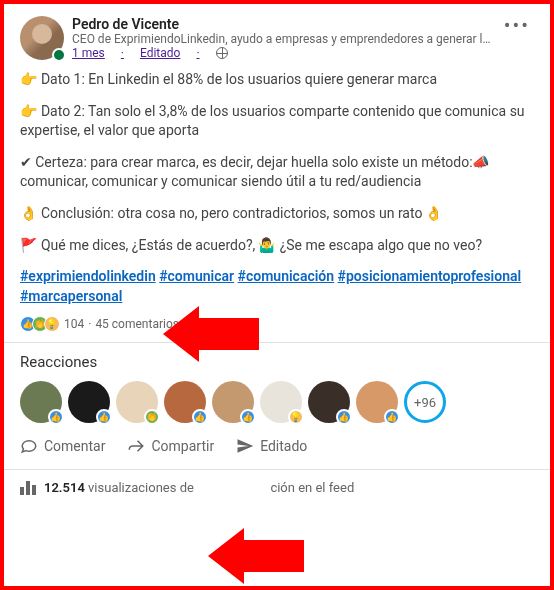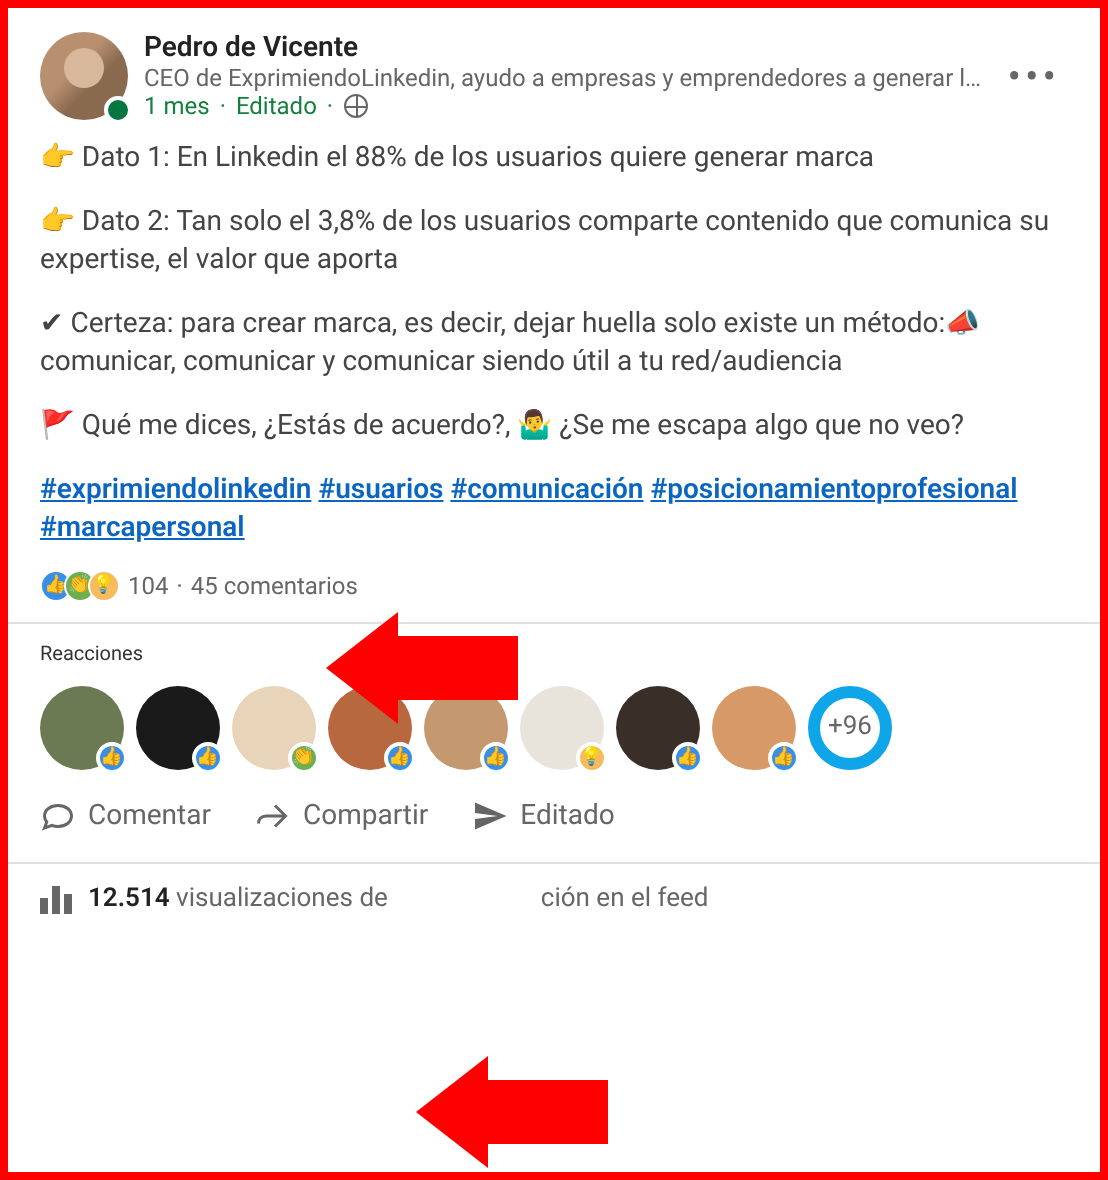--- a/index.html
+++ b/index.html
@@ -12,62 +12,62 @@
     overflow: hidden;
   }
   .frame {
     border: 4px solid #ff0000;
     width: 554px;
     height: 590px;
     padding: 12px 16px;
     position: relative;
     background: #fff;
   }
-  .header { display: flex; align-items: center; gap: 8px; }
+  .header { display: flex; align-items: flex-start; gap: 8px; }
   .avatar {
     width: 44px; height: 44px; border-radius: 50%;
     background: linear-gradient(135deg,#b89070 40%,#8a6a4f 60%);
     position: relative; flex-shrink: 0;
   }
   .avatar::after{
     content:""; position:absolute; left:12px; top:8px; width:20px; height:20px;
     border-radius:50%; background:#d7b89a;
   }
   .presence {
     position:absolute; right:-2px; bottom:-2px; width:14px; height:14px;
     border-radius:50%; background:#057642; border:2px solid #fff;
   }
   .head-text { flex:1; min-width:0; }
   .name { font-weight:600; font-size:14px; color:#222; }
   .subtitle { font-size:12px; color:#666; white-space:nowrap; overflow:hidden; text-overflow:ellipsis; }
-  .meta { font-size:12px; color:#15803d; display:flex; align-items:center; gap:5px; }
+  .meta { font-size:12px; color:#4c1d95; display:flex; align-items:center; gap:16px;text-decoration:underline; }
   .globe { width:12px; height:12px; border:1px solid #666; border-radius:50%; position:relative; display:inline-block;}
   .globe::before{content:"";position:absolute;left:5px;top:0;width:1px;height:10px;background:#666;}
   .globe::after{content:"";position:absolute;left:0;top:5px;width:10px;height:1px;background:#666;}
   .more { color:#666; font-size:20px; letter-spacing:2px; line-height:10px; padding:4px; cursor:pointer;}
   .body { margin-top:10px; font-size:14px; color:#444; line-height:1.4; }
   .body p { margin-bottom:12px; }
   .hashtags { color:#0a66c2; font-weight:600; font-size:14px; margin-bottom:10px; line-height:1.4;}
   .hashtags span { cursor:pointer;text-decoration:underline; }
   .reaction-row { display:flex; align-items:center; gap:4px; font-size:12px; color:#666; margin-bottom:10px; position:relative;}
   .ricons { display:flex; }
   .ric { width:16px;height:16px;border-radius:50%;border:1px solid #fff; margin-left:-4px; display:flex;align-items:center;justify-content:center;font-size:9px;color:#fff;}
   .ric:first-child{margin-left:0;}
   .ric.like{background:#378fe9;}
   .ric.cel{background:#6dae4f;}
   .ric.ins{background:#f5bb5c;}
   hr.sep { border:none; border-top:1px solid #e0e0e0; margin:0 -16px 10px -16px;}
-  .reacc-title { font-size:10px; color:#333; margin-bottom:10px;}
+  .reacc-title { font-size:15px; color:#333; margin-bottom:10px;}
   .avatars { display:flex; gap:6px; align-items:center; margin-bottom:14px;}
   .av { width:42px;height:42px;border-radius:50%;position:relative;}
   .av .badge{position:absolute;right:-2px;bottom:-2px;width:16px;height:16px;border-radius:50%;border:2px solid #fff;display:flex;align-items:center;justify-content:center;font-size:9px;color:#fff;}
   .badge.like{background:#378fe9;}
   .badge.cel{background:#6dae4f;}
   .badge.ins{background:#f5bb5c;}
-  .more-av{width:42px;height:42px;border-radius:50%;border:6px solid #0ea5e9;display:flex;align-items:center;justify-content:center;font-size:13px;color:#666;cursor:pointer;}
+  .more-av{width:42px;height:42px;border-radius:50%;border:3px solid #0ea5e9;display:flex;align-items:center;justify-content:center;font-size:13px;color:#666;cursor:pointer;}
   .actions{display:flex;gap:22px;color:#666;font-size:14px;margin-bottom:14px;}
   .act{display:flex;align-items:center;gap:6px;cursor:pointer;}
   .views{display:flex;align-items:flex-end;gap:8px;font-size:13px;color:#666;position:relative;}
   .views strong{color:#222;font-weight:600;}
   .bars{display:flex;align-items:flex-end;gap:2px;height:14px;}
   .bars span{width:4px;background:#666;display:inline-block;}
   .arrow{position:absolute;z-index:5;}
   .arrow .shaft{background:#ff0000;height:32px;width:60px;}
   .arrow .head{width:0;height:0;border-top:28px solid transparent;border-bottom:28px solid transparent;border-right:36px solid #ff0000;position:absolute;left:-36px;top:-12px;}
   .a1{left:195px;top:314px;}
@@ -91,26 +91,27 @@
         <span class="globe"></span>
       </div>
     </div>
     <div class="more">•••</div>
   </div>
 
   <div class="body">
     <p>👉 Dato 1: En Linkedin el 88% de los usuarios quiere generar marca</p>
     <p>👉 Dato 2: Tan solo el 3,8% de los usuarios comparte contenido que comunica su expertise, el valor que aporta</p>
     <p>✔ Certeza: para crear marca, es decir, dejar huella solo existe un método:📣 comunicar, comunicar y comunicar siendo útil a tu red/audiencia</p>
+    <p>👌 Conclusión: otra cosa no, pero contradictorios, somos un rato 👌</p>
     <p>🚩 Qué me dices, ¿Estás de acuerdo?, 🤷‍♂️ ¿Se me escapa algo que no veo?</p>
   </div>
 
   <div class="hashtags">
     <span>#exprimiendolinkedin</span>
-    <span>#usuarios</span>
+    <span>#comunicar</span>
     <span>#comunicación</span>
     <span>#posicionamientoprofesional</span>
     <span>#marcapersonal</span>
   </div>
 
   <div class="reaction-row">
     <div class="ricons">
       <div class="ric like">👍</div>
       <div class="ric cel">👏</div>
       <div class="ric ins">💡</div>

